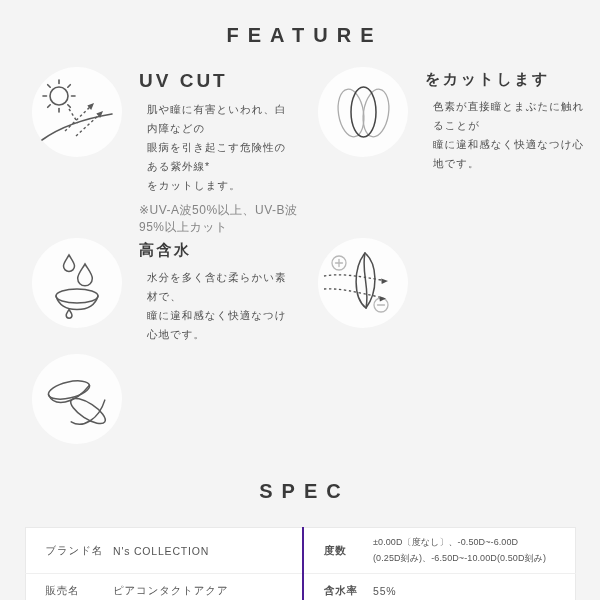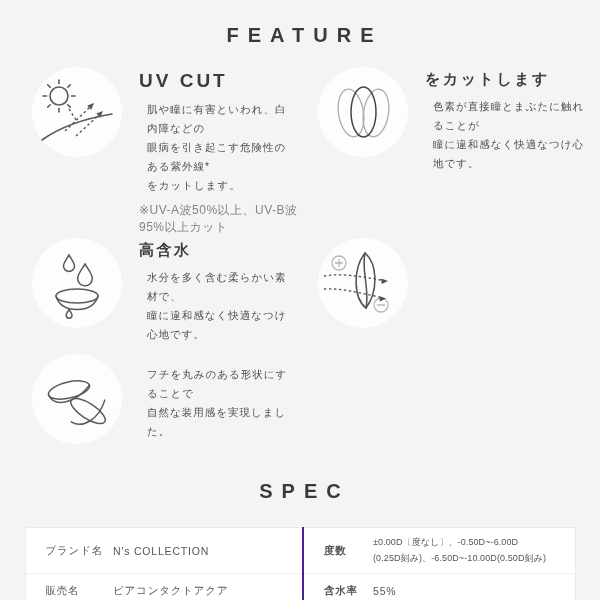--- a/index.html
+++ b/index.html
@@ -181,22 +181,20 @@
         <svg viewBox="0 0 90 90" width="90" height="90">
           <g fill="none" stroke="#5a5a5a" stroke-width="1.5" stroke-linecap="round">
             <ellipse cx="37" cy="36" rx="21" ry="8" transform="rotate(-13 37 36)"></ellipse>
             <path d="M16.5,40.7 C22,53 42,51 57.5,31.3"></path>
             <ellipse cx="56" cy="57" rx="20" ry="7.5" transform="rotate(33 56 57)"></ellipse>
             <path d="M39.2,67.9 C51,75 67,65 72.8,46.1"></path>
           </g>
         </svg>
       </div>
       <div class="feature-text">
-        <p class="feature-body">フチを丸みのある形状にすることで
-自然な装用感を実現しました。</p>
       </div>
     </div>
 
   </div>
 
   <h2 class="section-heading spec">SPEC</h2>
 
   <table class="spec-table">
     <colgroup>
         <col class="c1">

